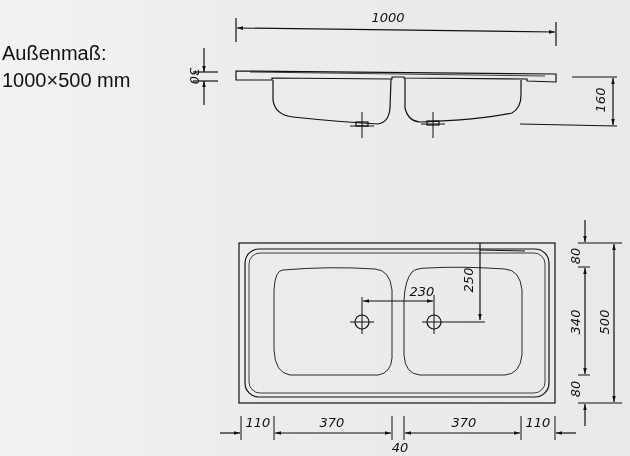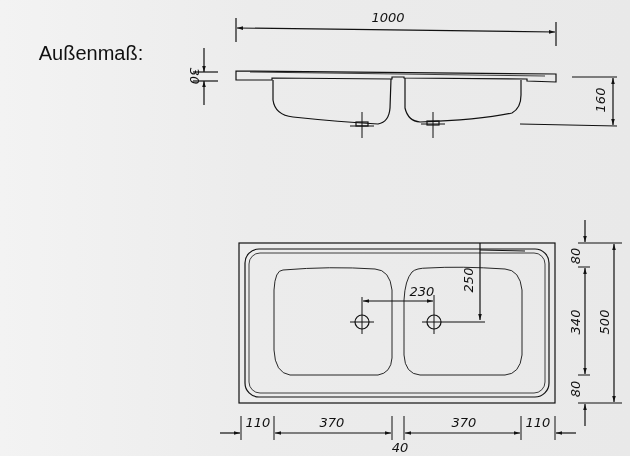--- a/index.html
+++ b/index.html
@@ -7,40 +7,41 @@
     width: 630px; height: 456px; overflow: hidden;
     background: #eeeeee;
     position: relative;
     font-family: "DejaVu Sans", sans-serif;
   }
   .bg {
     position: absolute; inset: 0;
     background: linear-gradient(90deg, #f3f3f3 0%, #ececec 40%, #e9e9e9 100%);
   }
   .caption {
-    position: absolute; left: 12px; top: 40px; width: 158px;
-    text-align: center;
+    position: absolute; left: 2px; top: 40px; width: 158px;
+    text-align: left;
     font-family: "Liberation Sans", sans-serif;
     font-size: 20px; line-height: 27px; color: #111;
   }
   svg.drawing { position: absolute; left: 0; top: 0; }
   .dim-text {
     font-family: "DejaVu Sans", sans-serif;
     font-style: italic;
     font-size: 13px;
     fill: #111;
   }
 </style>
 </head>
 <body>
 
 <div class="bg"></div>
 
 <div class="caption">
   <div>Außenmaß:</div>
+  <div>1000×500 mm</div>
 </div>
 
 <svg class="drawing" width="630" height="456" viewBox="0 0 630 456">
   <defs>
     <marker id="arr" viewBox="0 0 10 10" refX="10" refY="5" markerWidth="7" markerHeight="5" orient="auto-start-reverse">
       <path d="M0,2 L10,5 L0,8 z" fill="#111"></path>
     </marker>
   </defs>
 
   <g stroke="#111" fill="none" stroke-width="1.2">

